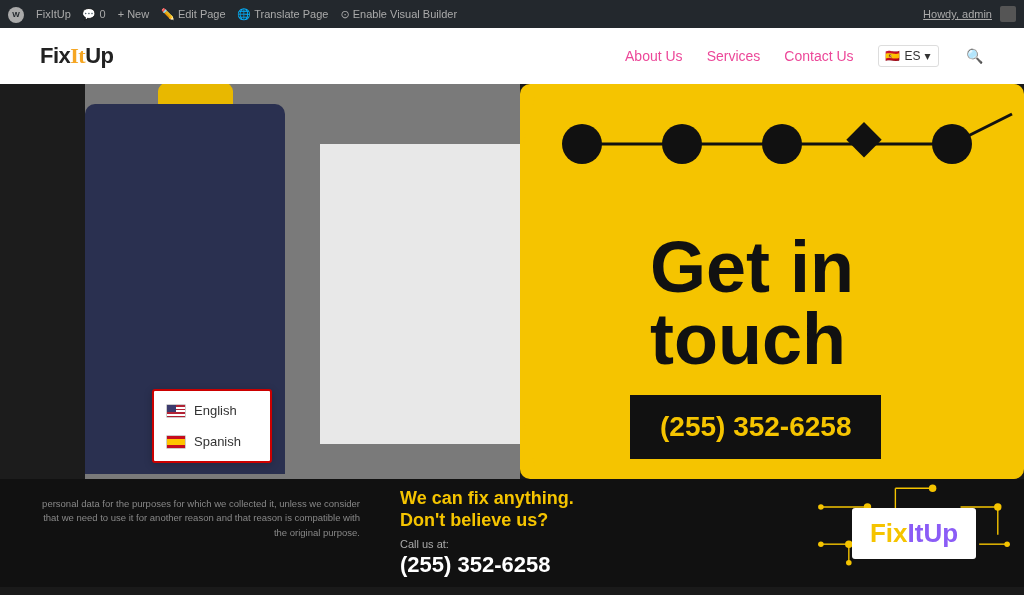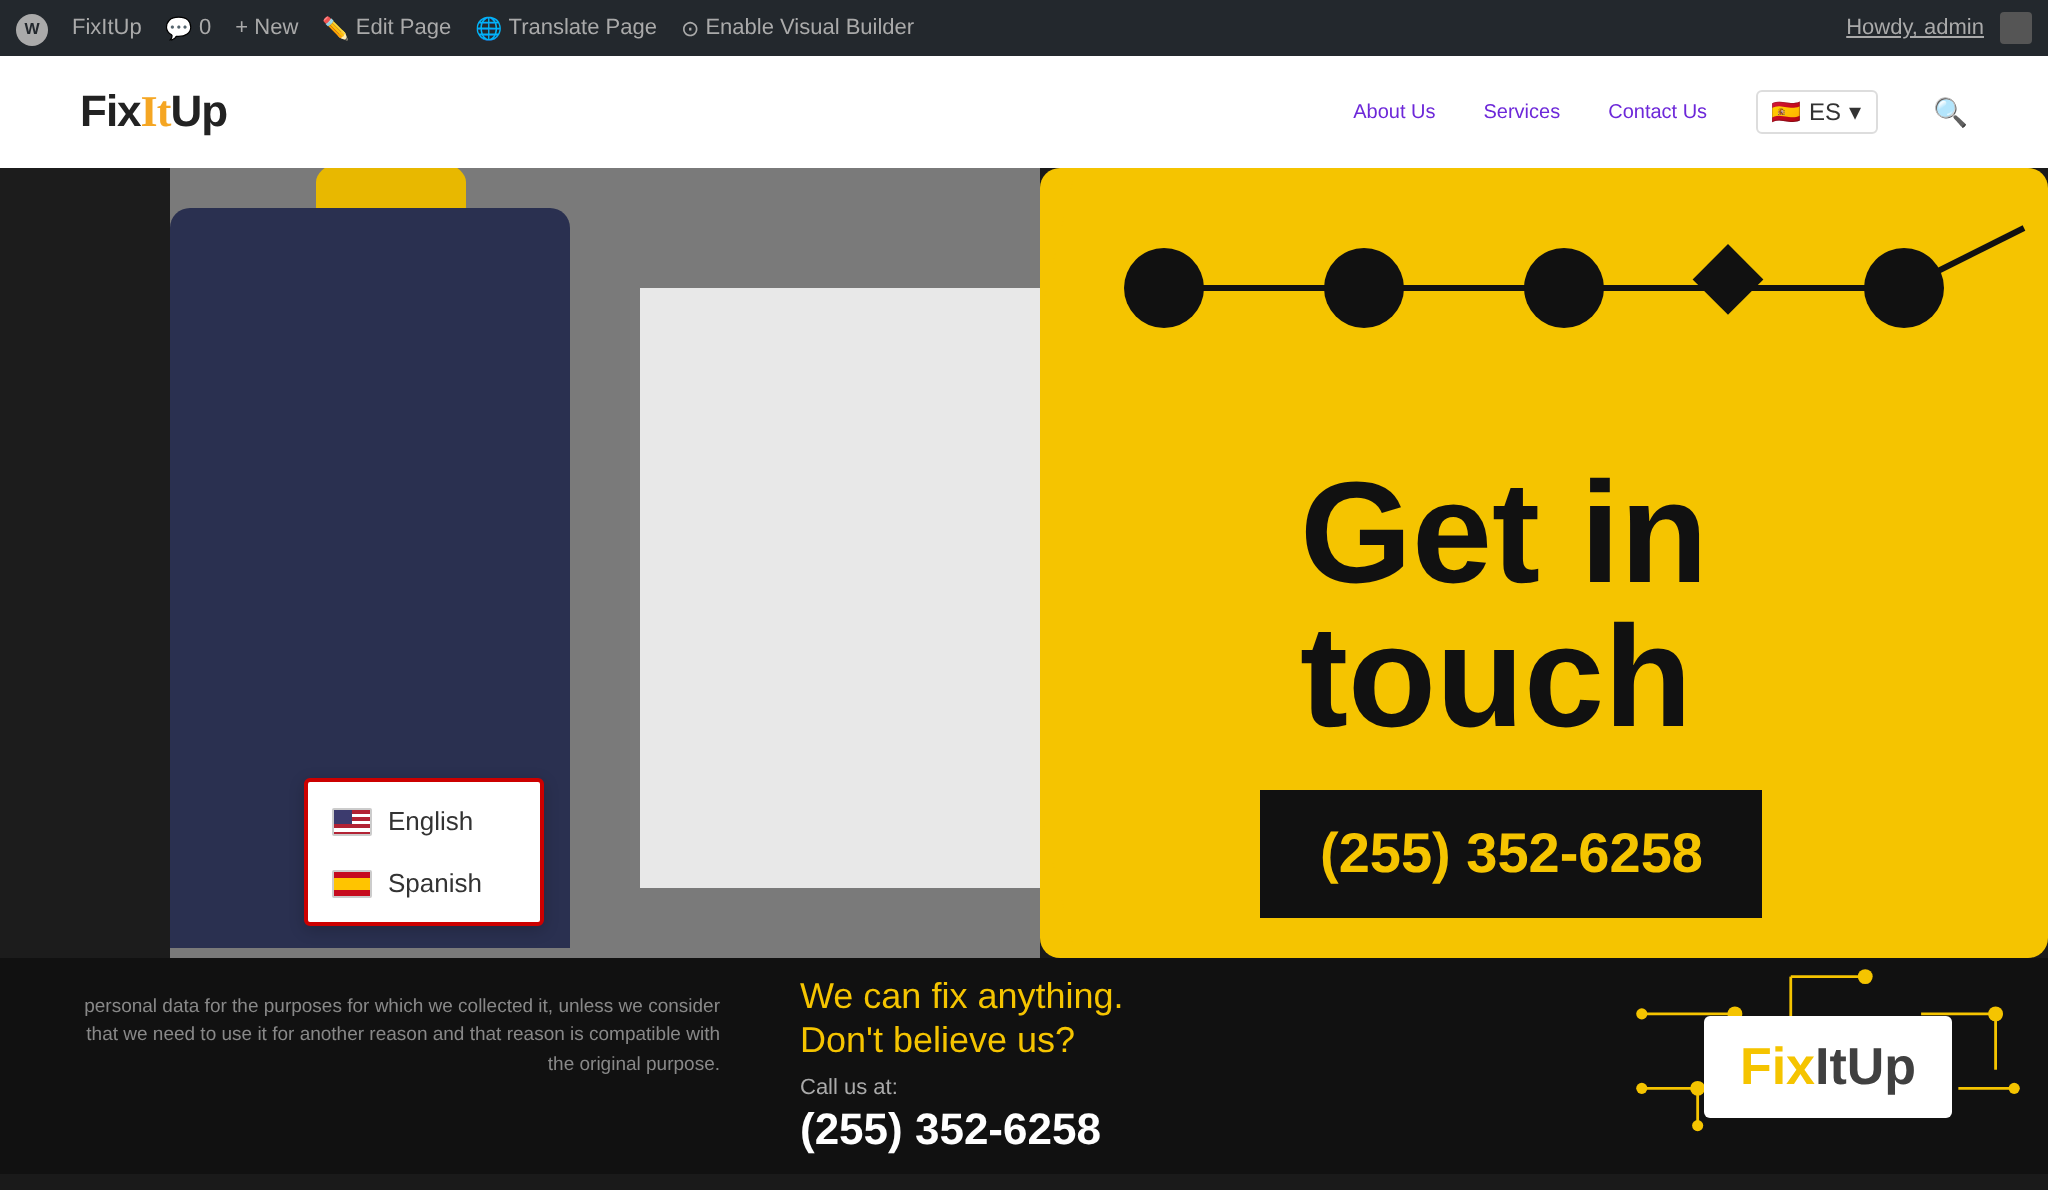--- a/index.html
+++ b/index.html
@@ -65,22 +65,22 @@
       letter-spacing: -0.5px;
     }
     .site-logo span { color: #f5a623; font-family: Liberation Serif, serif; }
     .site-nav {
       margin-left: auto;
       display: flex;
       align-items: center;
       gap: 24px;
     }
     .nav-link {
-      font-size: 10px;
-      color: #6d28d9;
+      font-size: 14px;
+      color: #ec4899;
       text-decoration: none;
       cursor: pointer;
     }
     .lang-selector {
       display: flex;
       align-items: center;
       gap: 4px;
       font-size: 12px;
       color: #333;
       cursor: pointer;
@@ -272,21 +272,21 @@
     
     .footer-center {
       flex: 1;
       padding: 16px 20px;
       display: flex;
       flex-direction: column;
       justify-content: center;
     }
     .footer-tagline {
       font-size: 18px;
-      font-weight: 400;
+      font-weight: 700;
       color: #f5c400;
       line-height: 1.2;
       margin-bottom: 6px;
     }
     .footer-call-label {
       font-size: 11px;
       color: #aaa;
       margin-bottom: 2px;
     }
     .footer-phone {
@@ -308,21 +308,21 @@
       font-size: 26px;
       font-weight: 900;
       color: #222;
       background: #fff;
       padding: 10px 18px;
       border-radius: 3px;
       position: relative;
       z-index: 2;
     }
     .footer-brand .fix { color: #f5c400; }
-    .footer-brand .it { color: #404040; margin-top: 35px; }
+    .footer-brand .it { color: #8b5cf6; margin-top: 35px; }
 
     
     .circuit-svg {
       position: absolute;
       top: 0; left: 0;
       width: 100%;
       height: 100%;
     }
   </style>
 </head>

